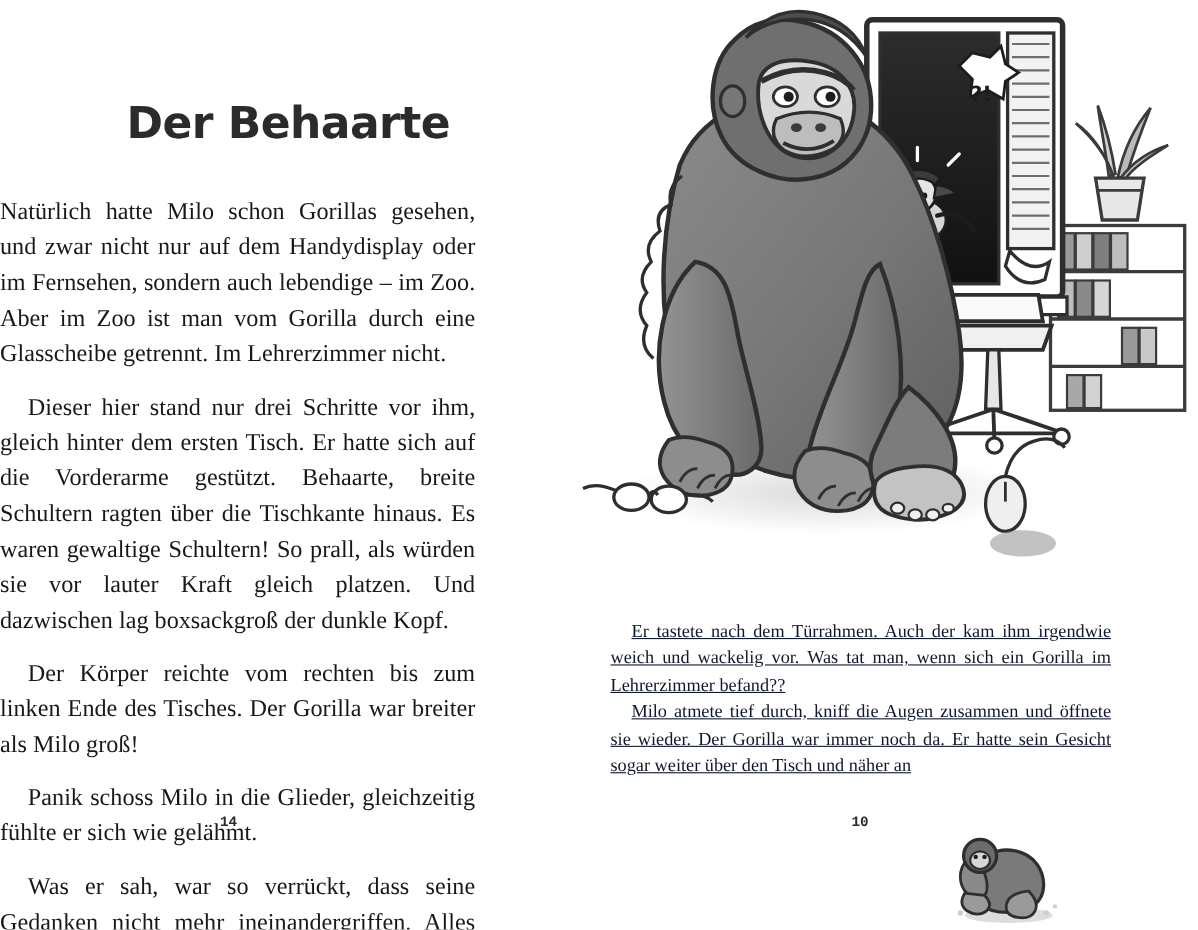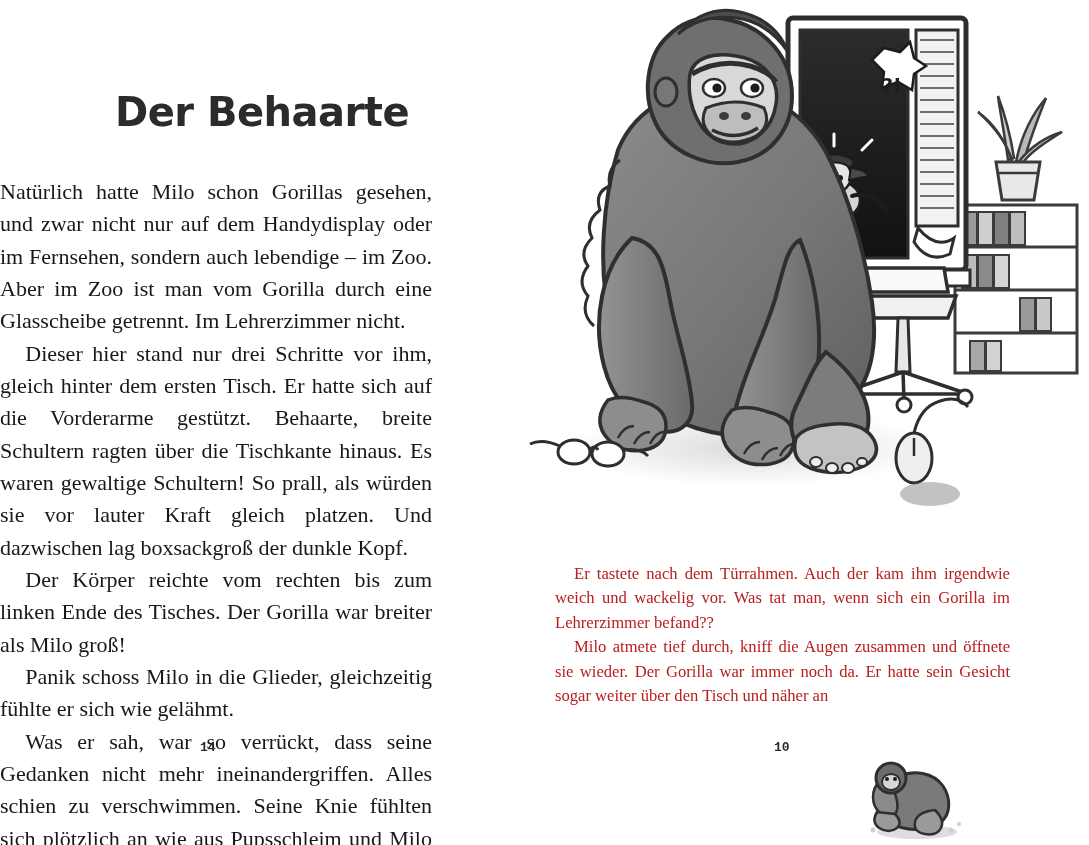--- a/index.html
+++ b/index.html
@@ -54,31 +54,33 @@
     line-height: 1.47;
     text-align: justify;
     color: #181818;
     hyphens: manual;
   }
   .body-col-left p {
     margin: 0;
   }
   .body-col-left p + p {
     text-indent: 1.15em;
+    margin-top: 16px;
   }
 
   .body-col-right {
     position: absolute;
     left: 555px;
     top: 562px;
     width: 455px;
     font-size: 16.6px;
     line-height: 1.47;
     text-align: justify;
-    color: #b91c1c;
+    color: #0f172a;
+    text-decoration: underline;
   }
   .body-col-right p {
     margin: 0;
   }
   .body-col-right p + p {
     text-indent: 1.15em;
   }
   .body-col-right p:first-child {
     text-indent: 1.15em;
   }

